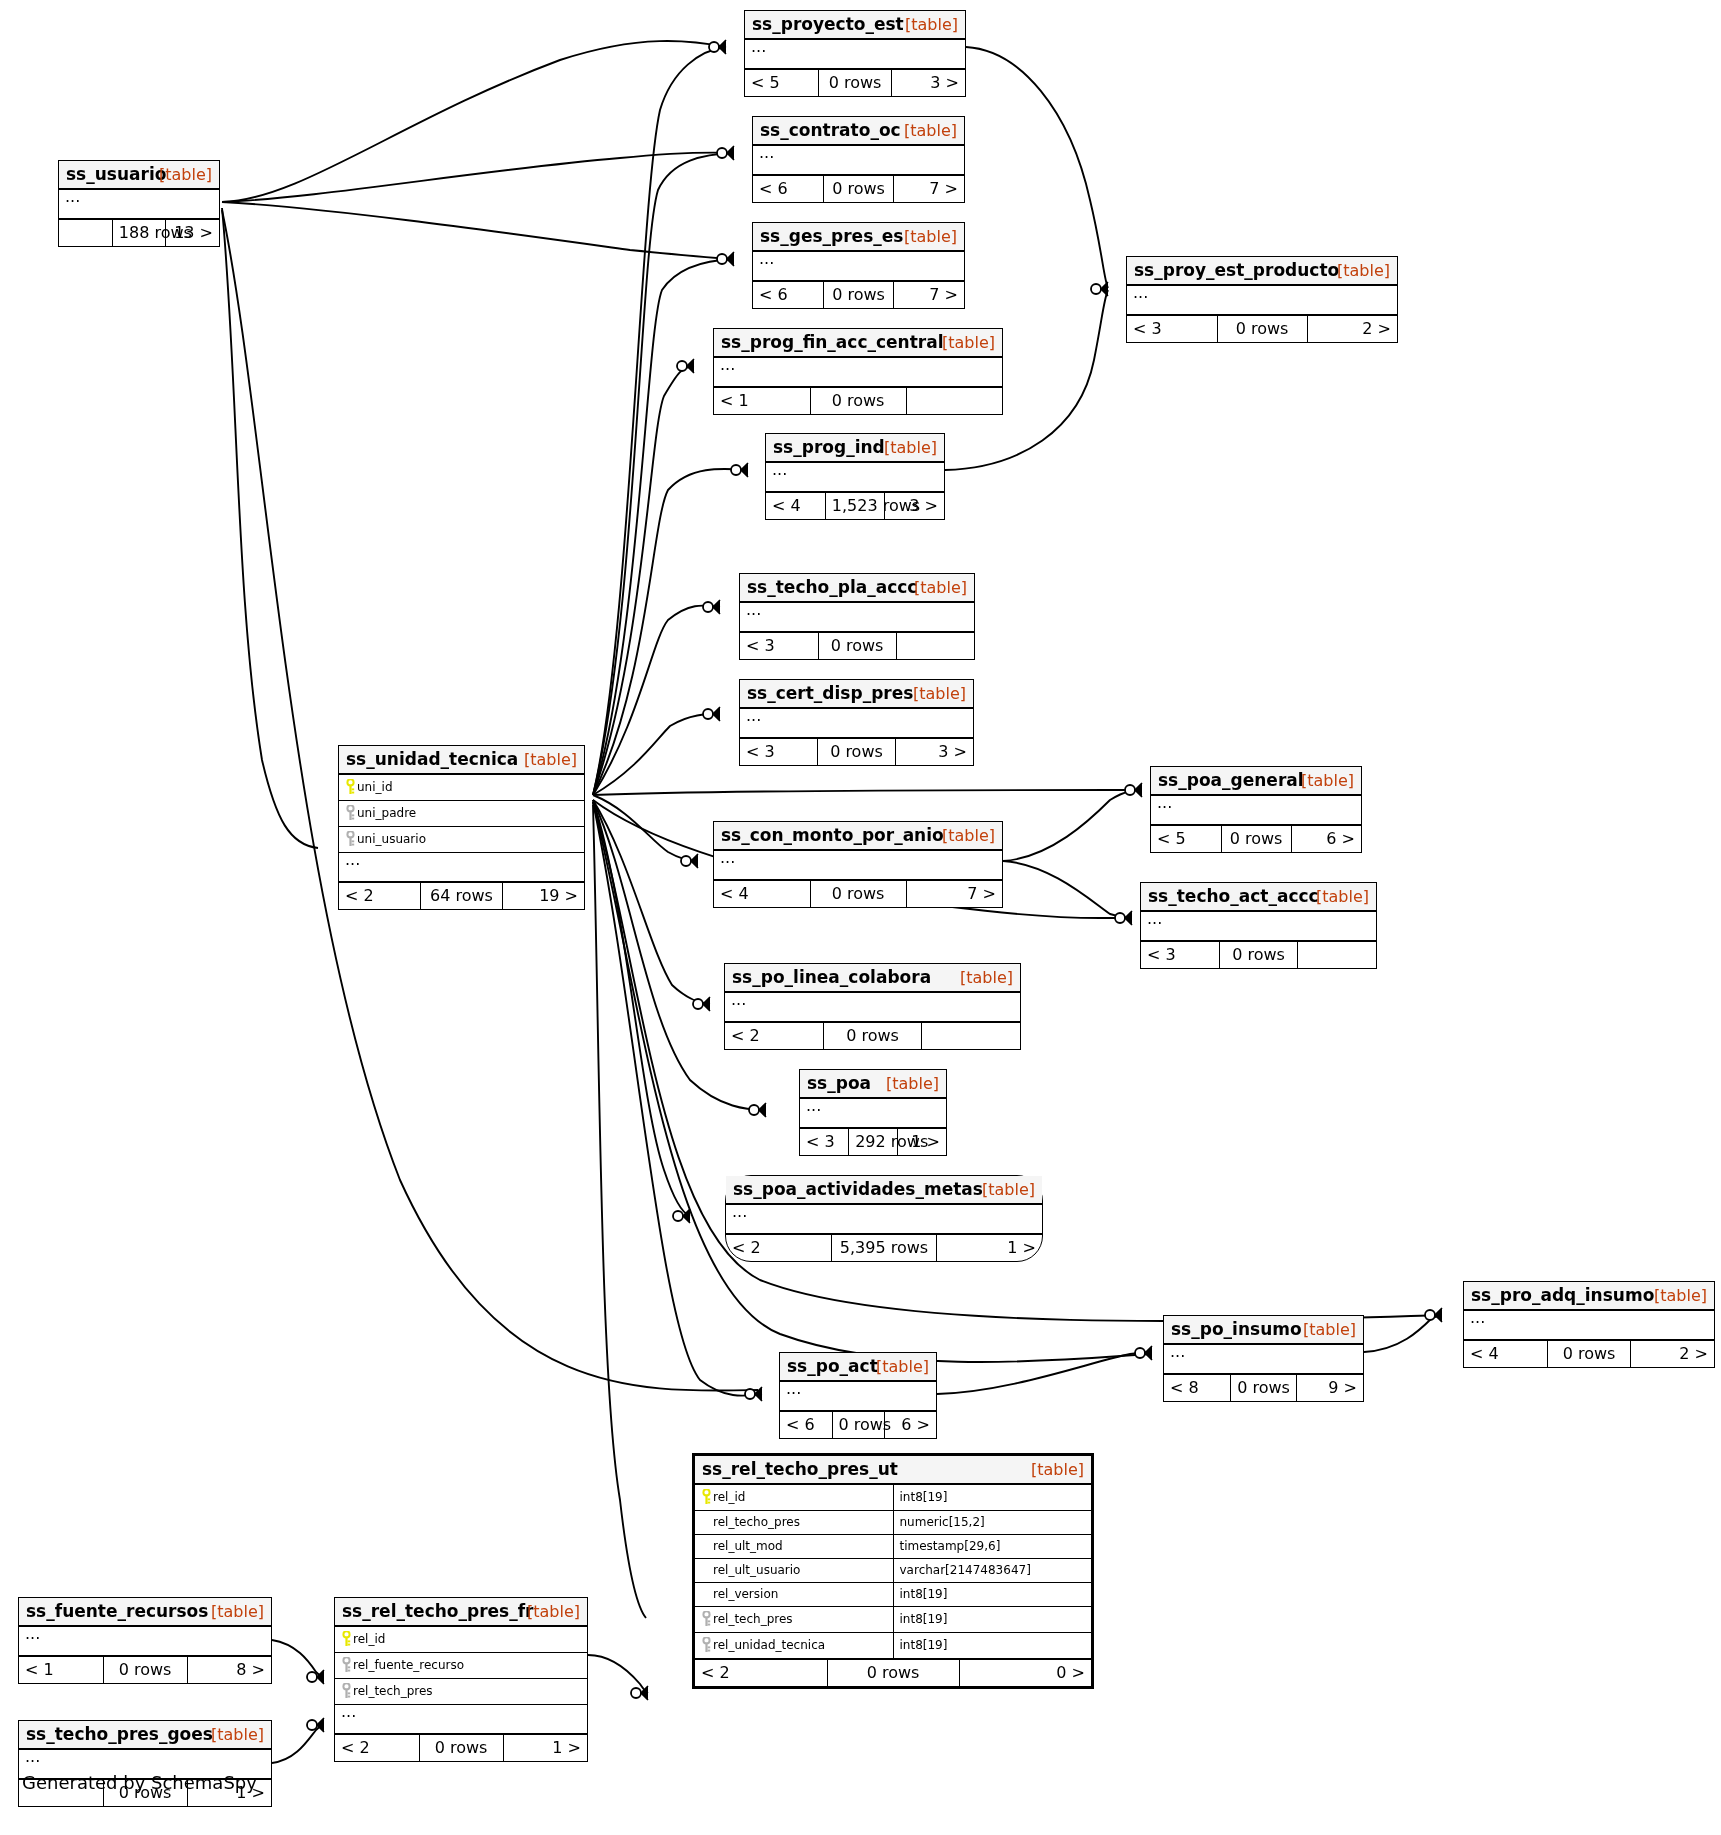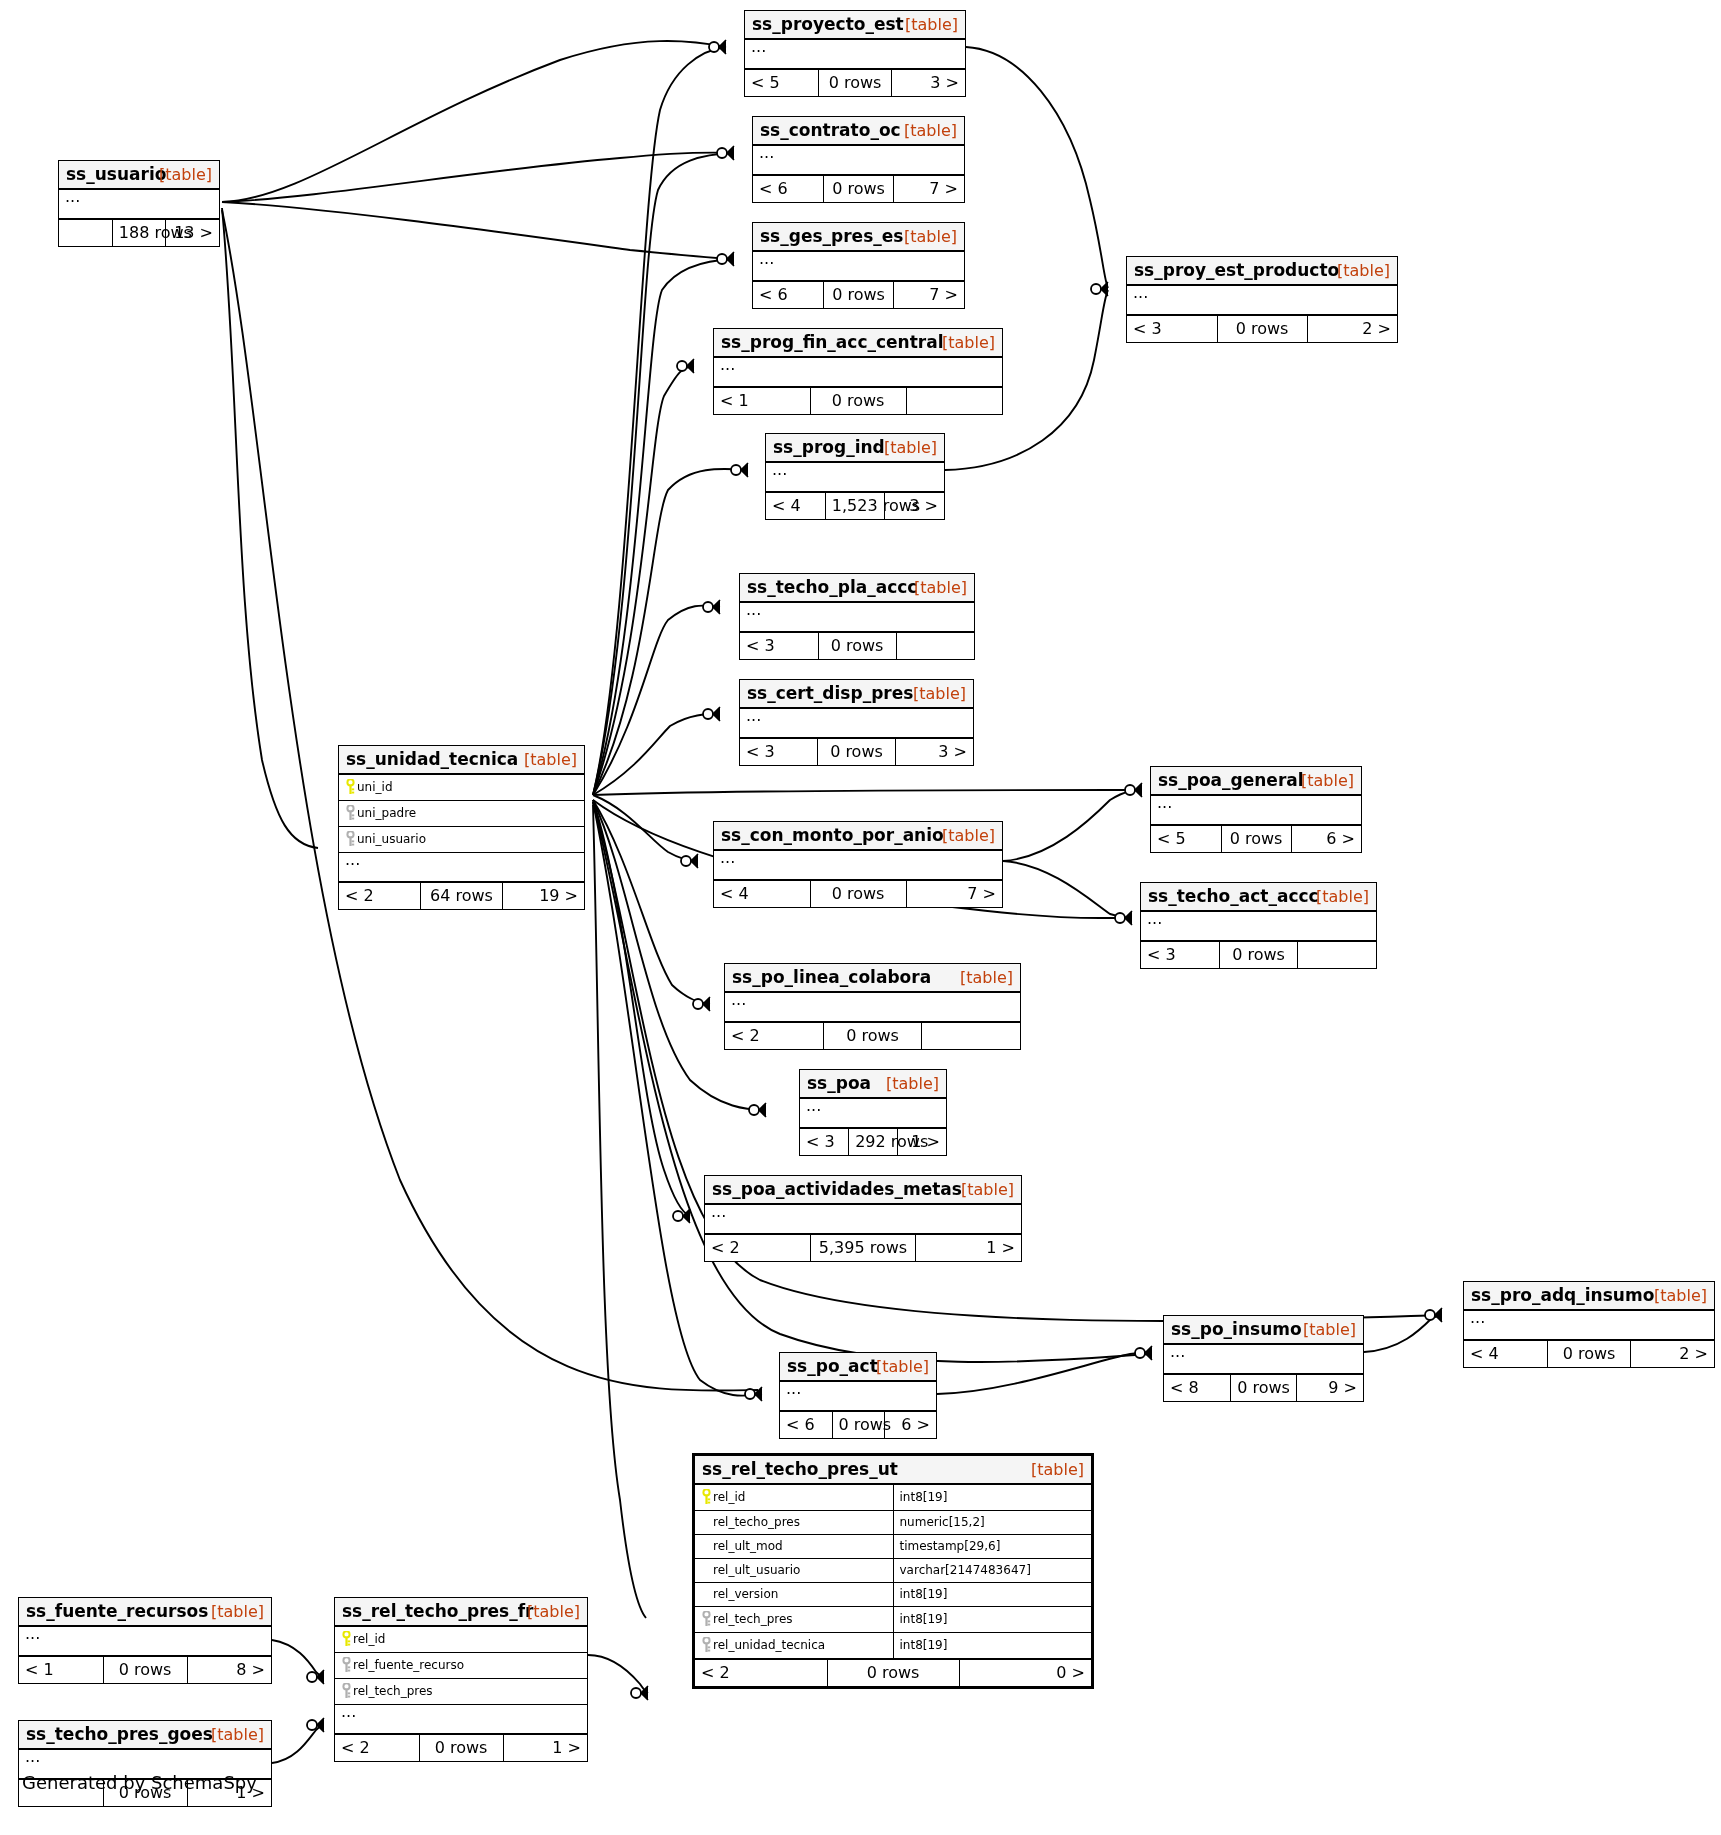--- a/index.html
+++ b/index.html
@@ -651,21 +651,21 @@
                       <td class="c2">292 rows</td>
                       <td class="c3">1 &gt;</td>
                     </tr>
                   </tbody>
                 </table>
               </td>
             </tr>
           </tbody>
         </table>
       </div>
-      <div class="tbl" style="left: 704px; top: 1175px; width: 318px;">
+      <div class="tbl" style="left: 725px; top: 1175px; width: 318px; border-radius: 26px;">
         <table>
           <tbody>
             <tr class="thead">
               <td>ss_poa_actividades_metas</td>
               <td class="ttype">[table]</td>
             </tr>
             <tr class="dots">
               <td colspan="2">...</td>
             </tr>
             <tr>

